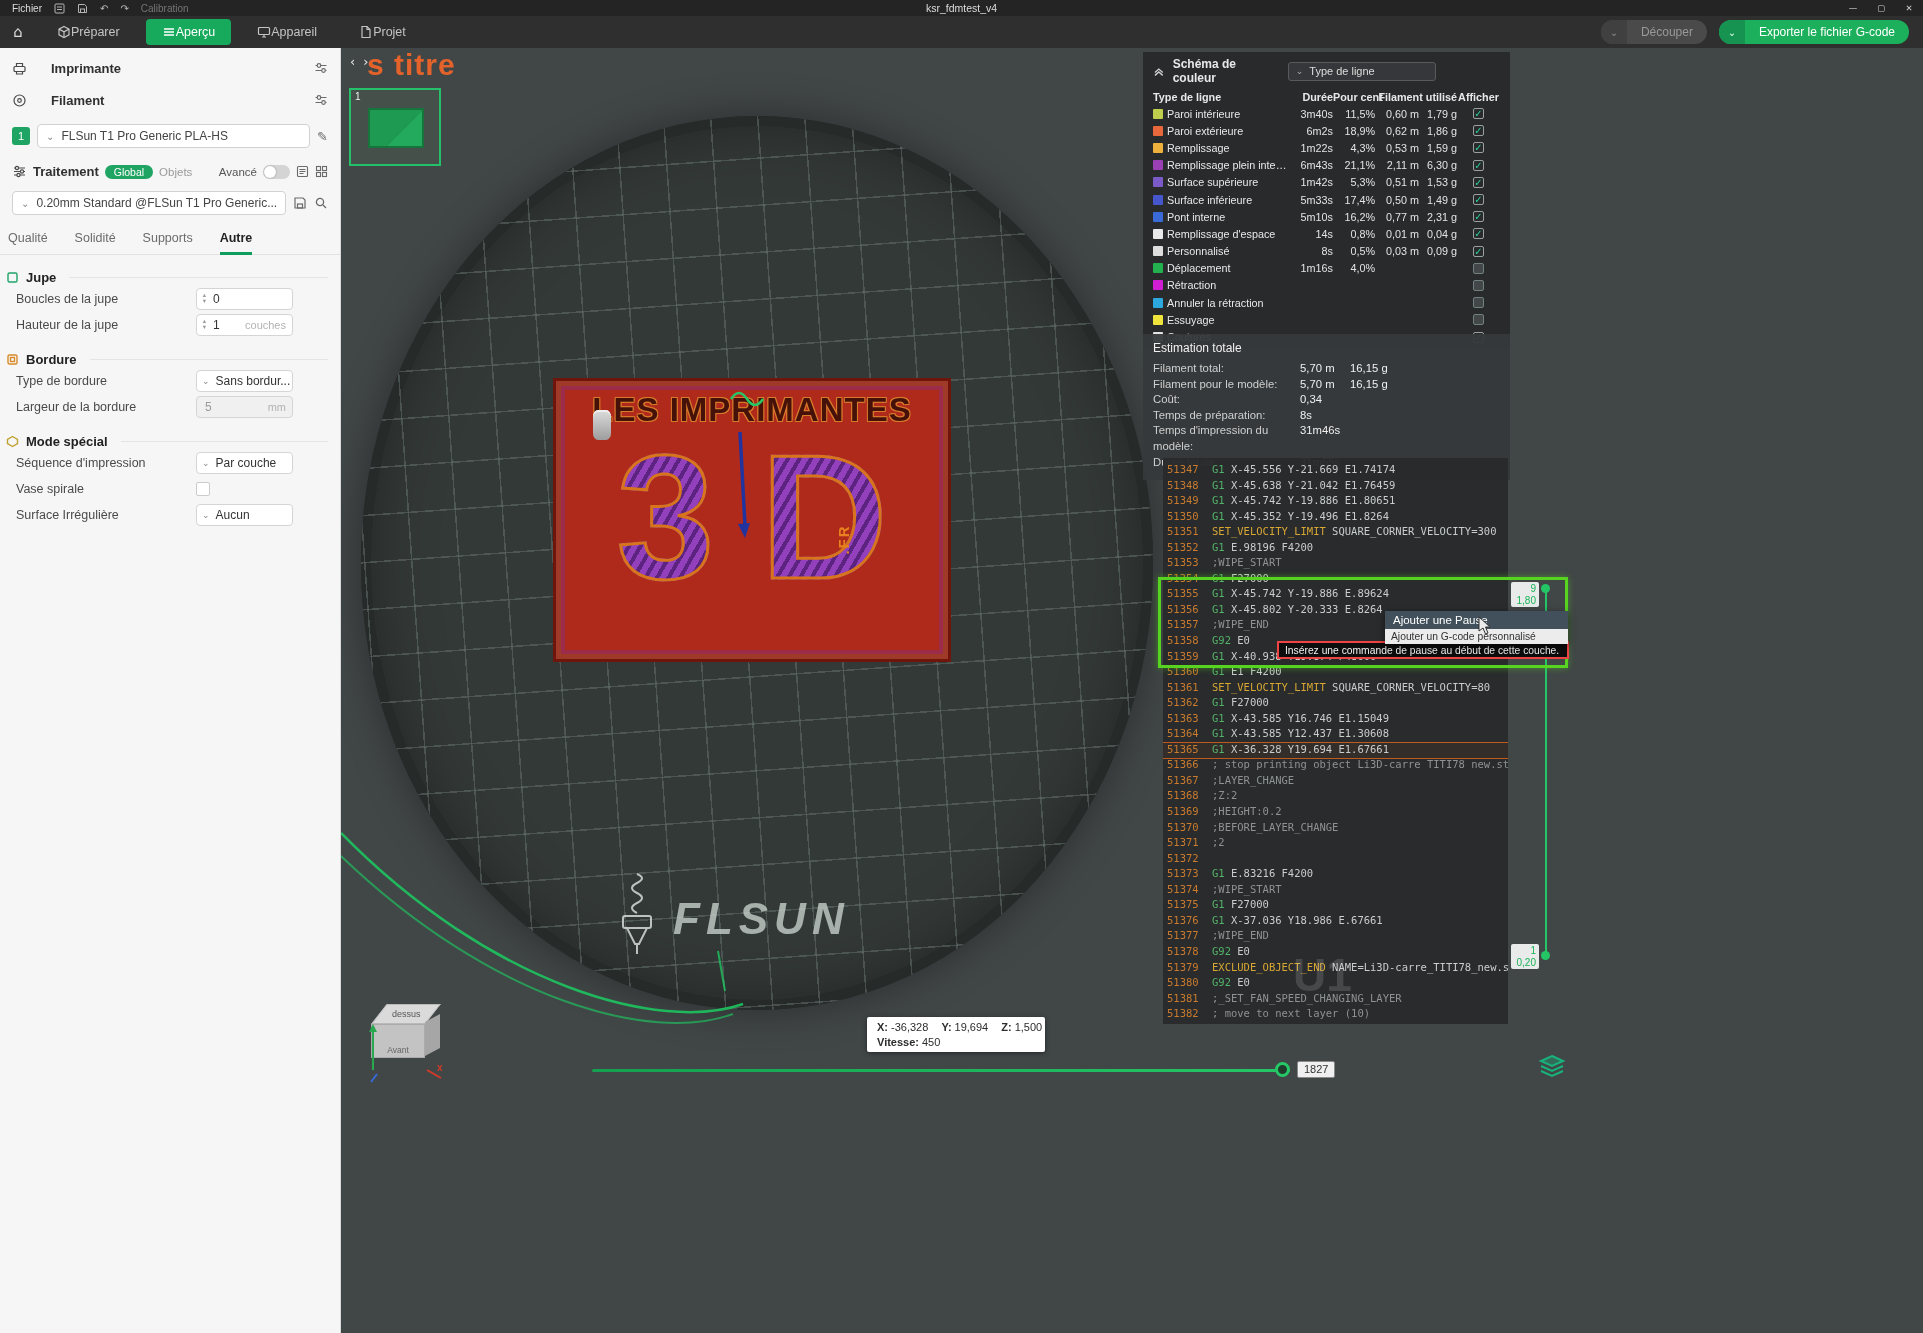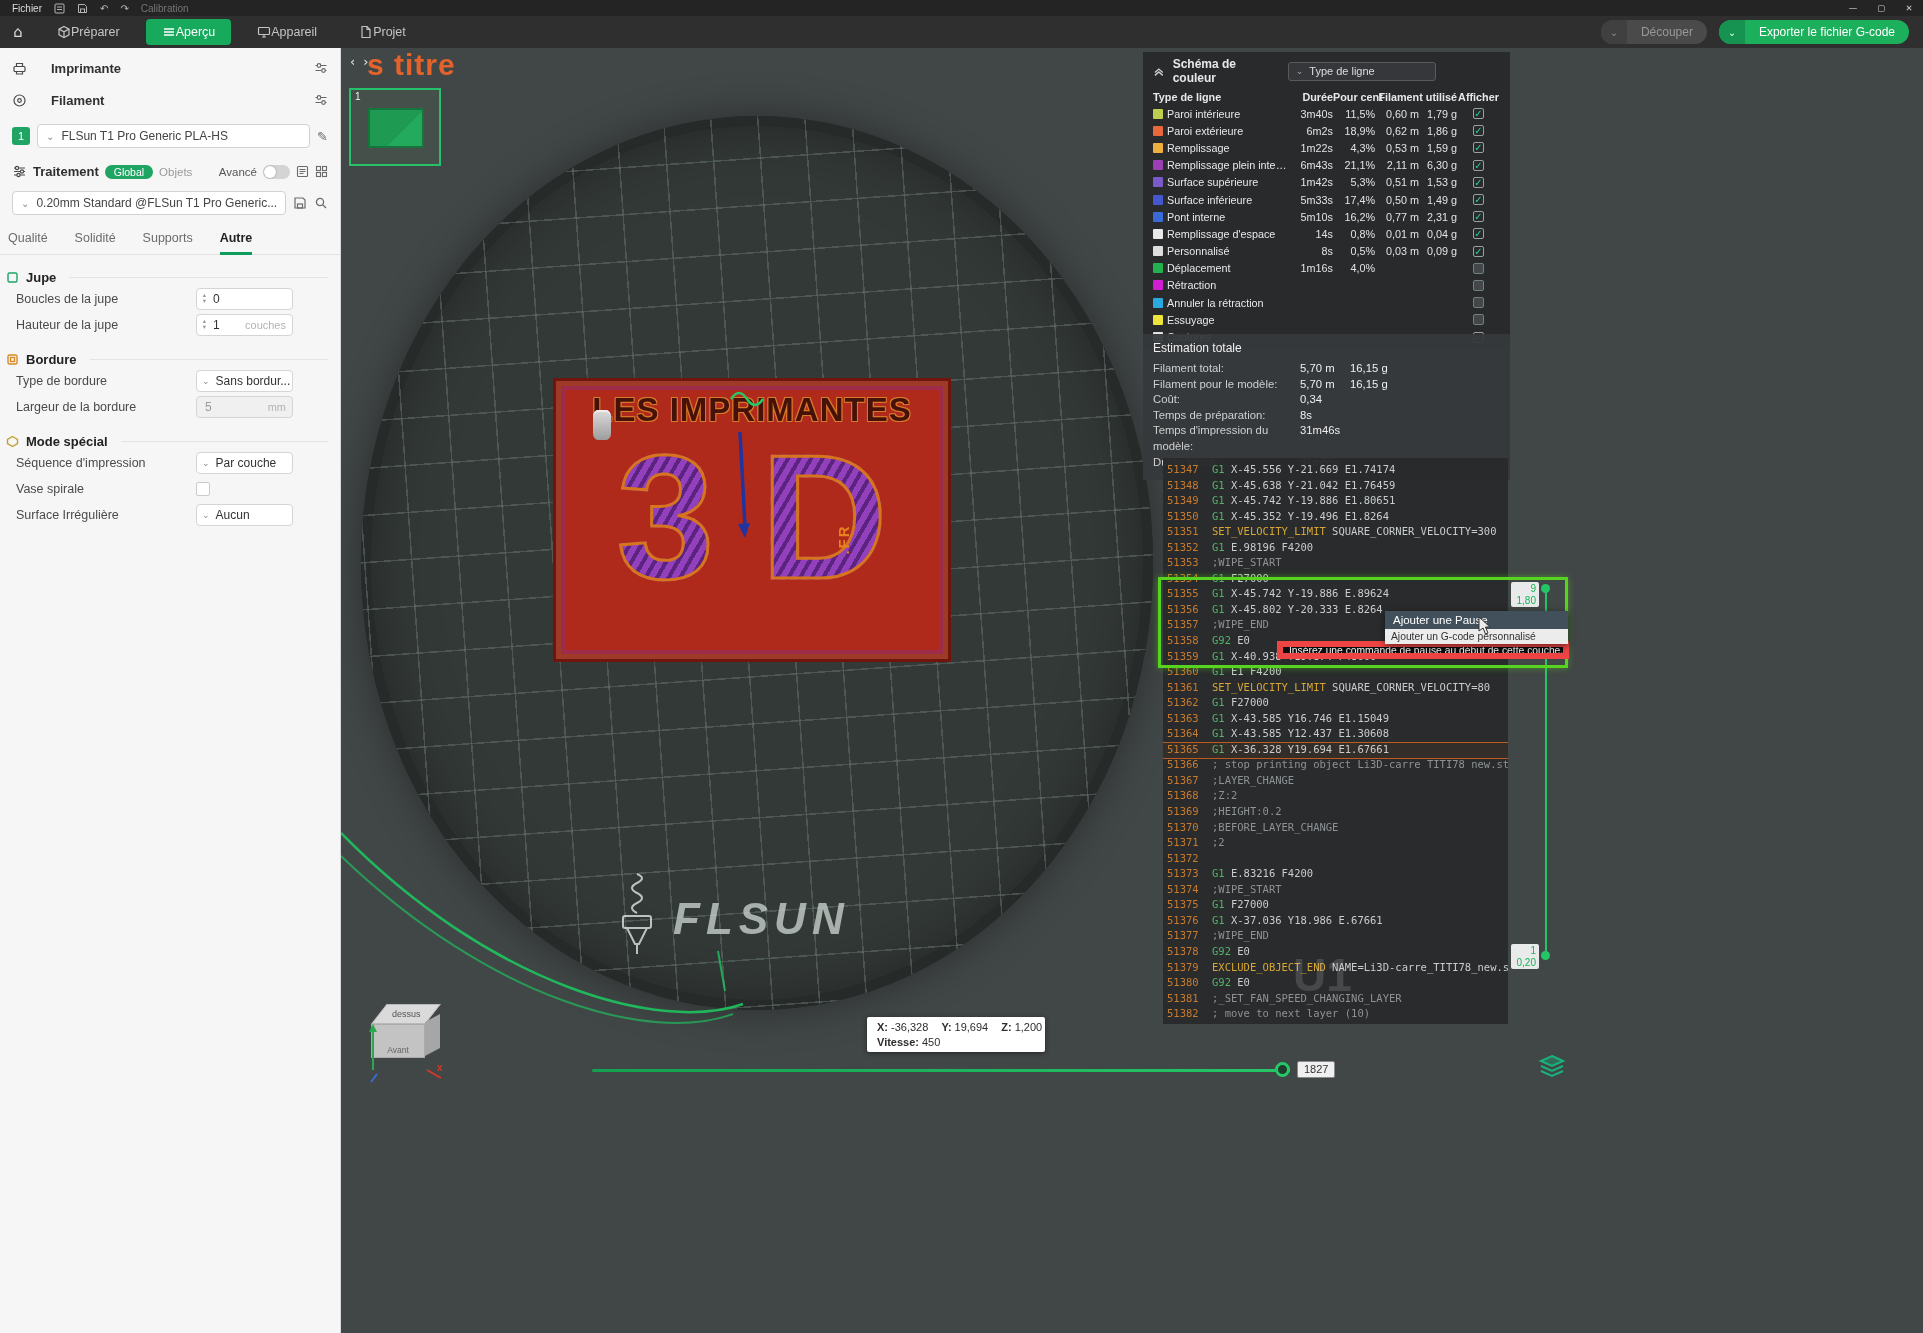--- a/index.html
+++ b/index.html
@@ -166,21 +166,21 @@
   .gc-cmd{color:#d8a733}
   .gl.current{outline:1px solid #bf5a1e;background:rgba(191,90,30,.08)}
 
   
   .pausebox{position:absolute;left:1158px;top:577px;width:410px;height:91px;border:3px solid #57d41f;z-index:30;
     box-shadow:0 0 7px rgba(87,212,31,.45)}
   .pmenu{position:absolute;left:1385px;top:611px;width:183px;z-index:40;box-shadow:0 2px 7px rgba(0,0,0,.55)}
   .pm1{height:18px;background:#41505a;color:#fff;font-size:11.5px;display:flex;align-items:center;padding:0 8px}
   .pm2{height:15px;background:#ececec;color:#333;font-size:10.3px;display:flex;align-items:center;padding:0 6px;
     white-space:nowrap;overflow:hidden}
-  .ptooltip{position:absolute;left:1277px;top:641px;width:292px;height:18px;background:#0d0d0d;border:6px solid #ef4444;
+  .ptooltip{position:absolute;left:1277px;top:641px;width:292px;height:18px;background:#0d0d0d;border:2px solid #ef4444;
     color:#f2f2f2;font-size:10.3px;display:flex;align-items:center;padding:0 6px;z-index:39;white-space:nowrap;overflow:hidden}
   .cursor{position:absolute;left:1477px;top:616px;z-index:50}
 
   
   .vline{position:absolute;left:1545px;top:588px;width:2px;height:368px;background:#23c565;z-index:20}
   .vdot{position:absolute;width:9px;height:9px;border-radius:50%;background:#23c565;z-index:21}
   .vbadge{position:absolute;width:28px;text-align:right;color:#17b457;font-size:10px;line-height:11.5px;
     background:rgba(246,246,246,.93);border-radius:2px;padding:1px 3px;z-index:35}
 </style>
 </head>
@@ -200,20 +200,21 @@
       <span class="tb-ico">
         <svg width="11" height="11" viewBox="0 0 11 11" fill="none" stroke="#b5b5b5">
             <path d="M1.5 1.5h6l2 2v6h-8z"></path>
             <rect x="3.5" y="6" width="4" height="3.5"></rect>
           </svg>
       </span>
       <span class="tb-ico glyph">↶</span>
       <span class="tb-ico glyph">↷</span>
       <span class="tb-cal">Calibration</span>
     </div>
+    <div class="tb-title">ksr_fdmtest_v4</div>
     <div class="tb-right">
       <span class="winbtn glyph">—</span>
       <span class="winbtn glyph">▢</span>
       <span class="winbtn glyph">✕</span>
     </div>
   </div>
 
   <div class="navbar">
     <span class="nav-home glyph">⌂</span>
     <div class="nav-tab">
@@ -470,21 +471,21 @@
         <path d="M60 70 l14 8" stroke="#d23a2a" stroke-width="2"></path>
         <path d="M10 74 l-6 8" stroke="#3a6ad8" stroke-width="2"></path>
       </svg>
       <span class="axis-x">x</span>
     </div>
 
     <div class="coordbox">
       <div>
         <span class="lab">X:</span><span class="val">-36,328</span>
         <span class="lab">Y:</span><span class="val">19,694</span>
-        <span class="lab">Z:</span><span class="val">1,200</span>
+        <span class="lab">Z:</span><span class="val">1,500</span>
       </div>
       <div class="coord-l2">
         <span class="lab">Vitesse:</span><span class="val">450</span>
       </div>
     </div>
 
     <div class="hslider"></div>
     <div class="hhandle"></div>
     <div class="hvalue">1827</div>
     <svg class="layers-btn" width="26" height="24" viewBox="0 0 26 24" fill="none" stroke="#18b37a" stroke-width="2">

